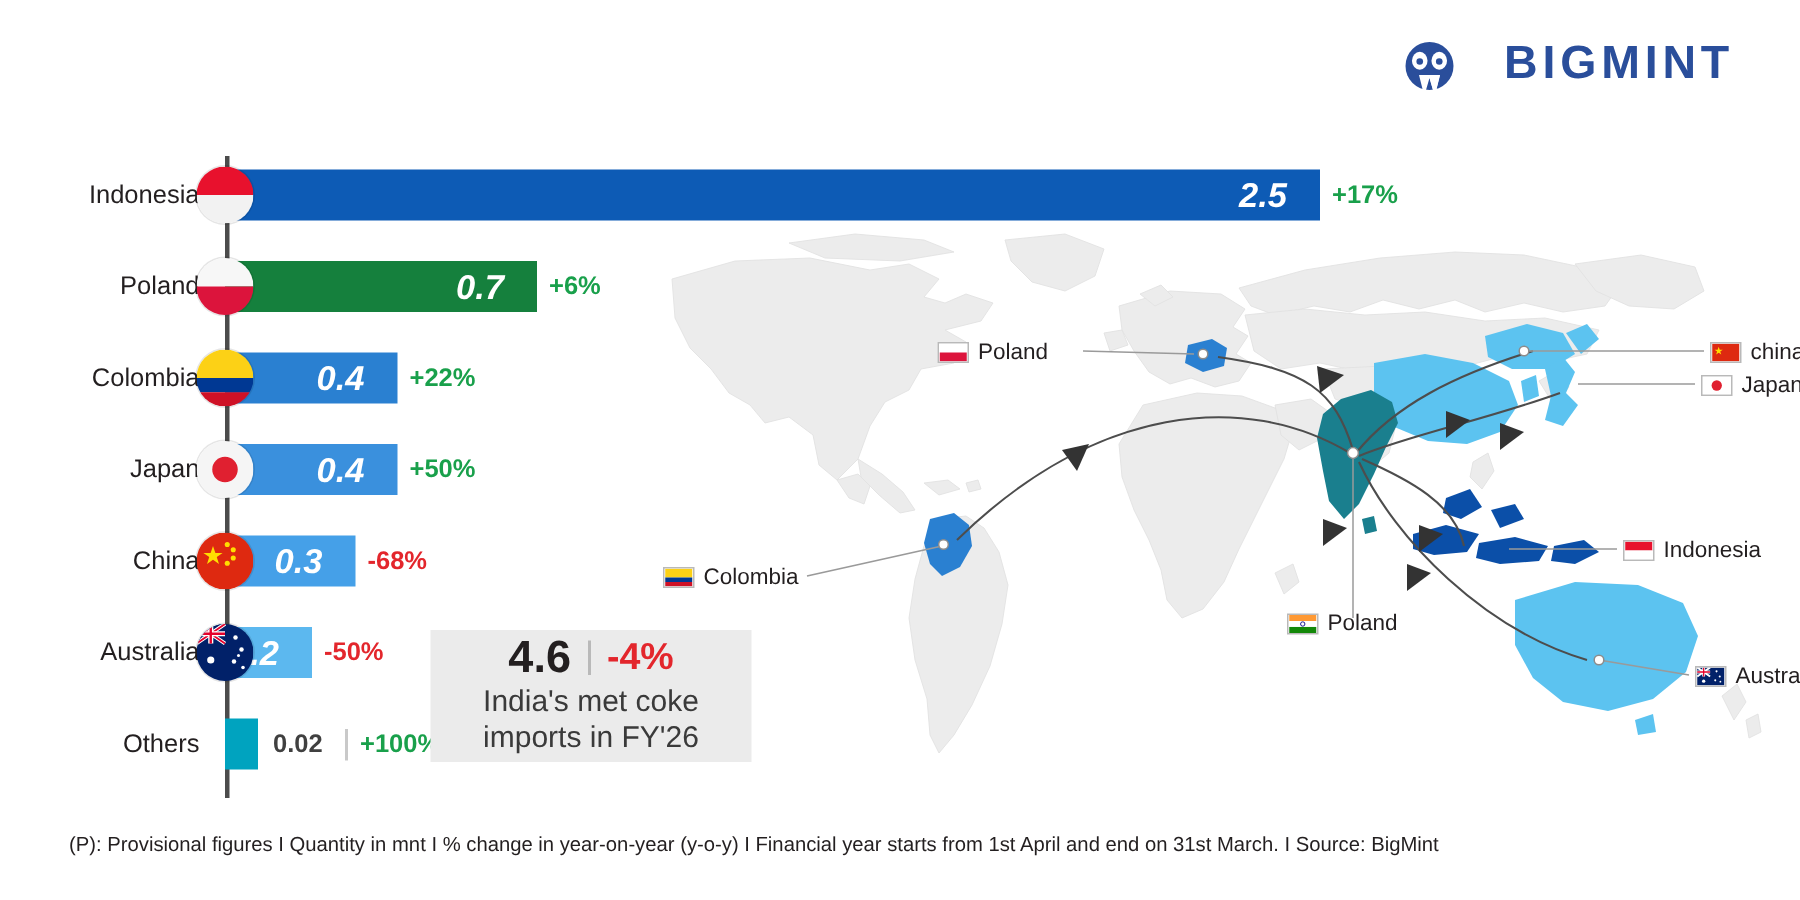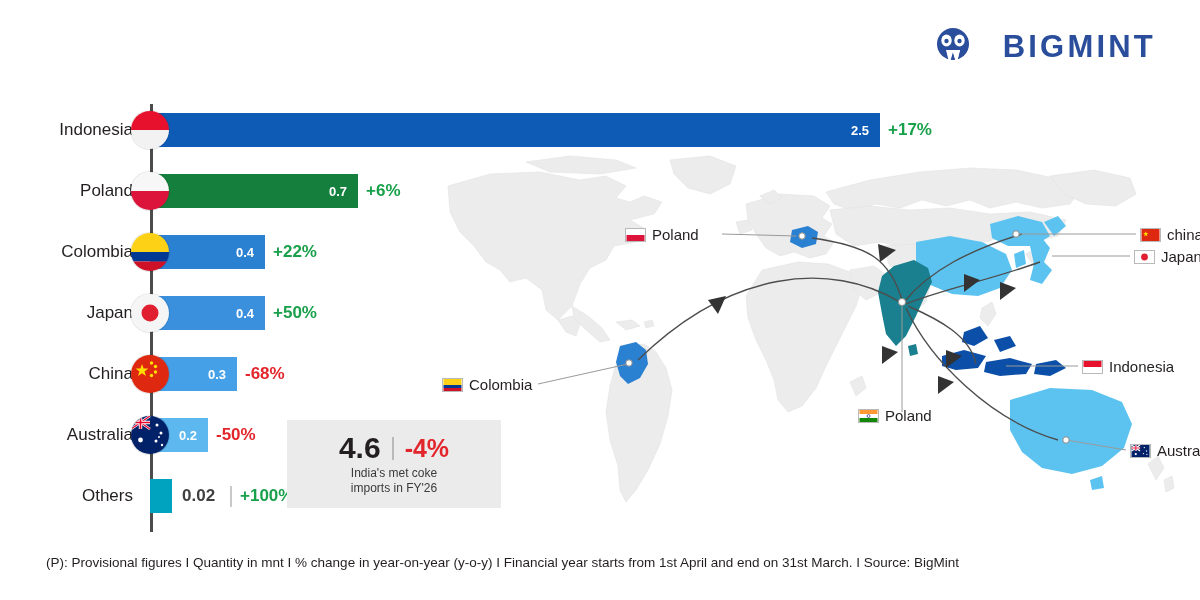--- a/index.html
+++ b/index.html
@@ -12,21 +12,21 @@
     color:#231f20;
   }
   #stage{position:absolute;inset:0;width:1200px;height:600px;}
 
   
   .title{
     position:absolute;left:48px;top:36px;
     font-size:30px;font-weight:bold;letter-spacing:-0.2px;
     color:#231f20;white-space:nowrap;
   }
-  .logo{position:absolute;right:44px;top:26px;display:flex;align-items:center;gap:30px;}
+  .logo{position:absolute;right:44px;top:26px;display:flex;align-items:flex-start;gap:30px;}
   .logo-mark{width:40px;height:40px;display:block;}
   .logo-text{
     font-size:31px;font-weight:bold;letter-spacing:3.2px;
     color:#2a4e9b;line-height:1;
   }
 
   
   .chart{position:absolute;left:0;top:0;width:520px;height:540px;}
   .axis-line{
     position:absolute;left:150px;top:104px;width:2.5px;height:428px;
@@ -36,22 +36,22 @@
   .row-label{
     position:absolute;left:0;top:0;width:133px;height:40px;
     display:flex;align-items:center;justify-content:flex-end;
     font-size:17px;color:#231f20;white-space:nowrap;
   }
   .bar{
     position:absolute;left:150px;top:3px;height:34px;
     display:flex;align-items:center;justify-content:flex-end;
   }
   .bar-val{
-    font-size:13px;font-weight:bold;color:#ffffff;
-    padding-right:11px;white-space:nowrap;
+    font-size:23px;font-weight:bold;color:#ffffff;
+    padding-right:22px;white-space:nowrap;font-style:italic;
   }
   .pct{
     position:absolute;top:0;height:40px;display:flex;align-items:center;
     font-size:17px;font-weight:bold;white-space:nowrap;
   }
   .pct.up{color:#19a04b;}
   .pct.down{color:#e3262c;}
 
   .flag-circle{
     position:absolute;top:1px;width:38px;height:38px;border-radius:50%;
@@ -72,21 +72,21 @@
   .summary{
     position:absolute;left:287px;top:420px;width:214px;height:88px;
     background:#ebebeb;
     display:flex;flex-direction:column;align-items:center;justify-content:center;
   }
   .summary-top{display:flex;align-items:center;gap:11px;margin-bottom:3px;text-align:right;}
   .summary-big{font-size:30px;font-weight:bold;color:#231f20;line-height:1;}
   .summary-sep{width:2px;height:23px;background:#b9b9b9;}
   .summary-pct{font-size:25px;font-weight:bold;color:#e3262c;line-height:1;}
   .summary-cap{
-    font-size:12px;color:#3a3a3a;text-align:center;line-height:1.18;
+    font-size:20px;color:#3a3a3a;text-align:center;line-height:1.18;
   }
 
   
   .map{position:absolute;left:430px;top:150px;width:770px;height:380px;}
   .map svg{display:block;}
 
   .mlabel{
     position:absolute;display:flex;align-items:center;gap:6px;white-space:nowrap;
   }
   .mflag{

